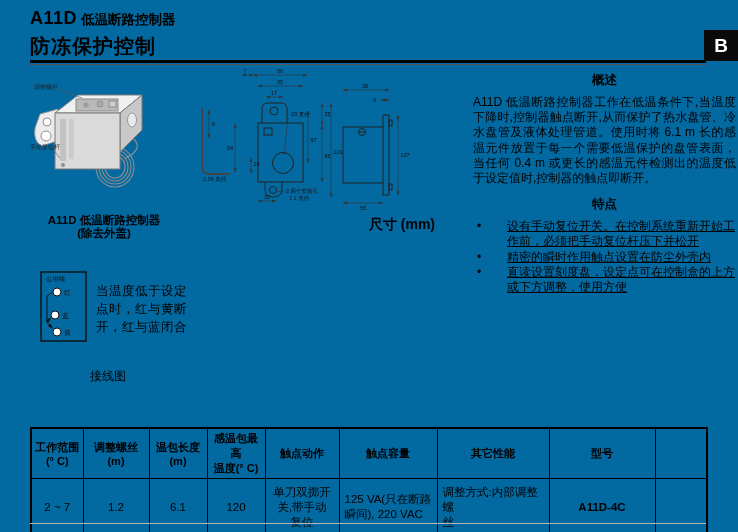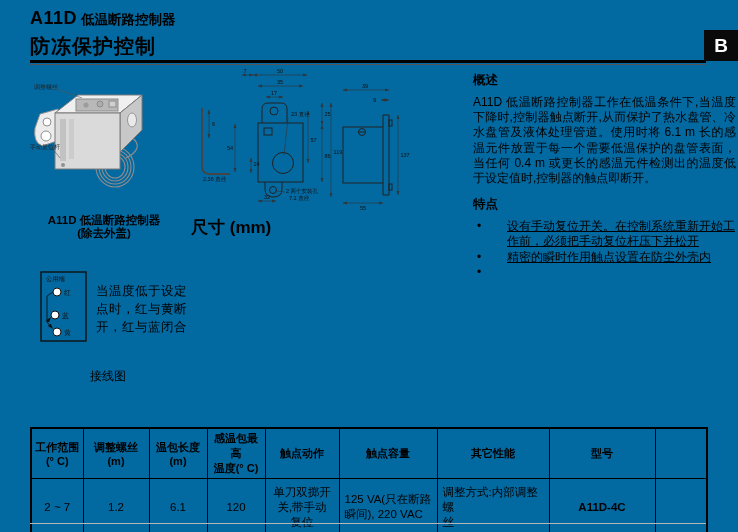--- a/index.html
+++ b/index.html
@@ -11,25 +11,25 @@
   .hdr1 .suffix{font-size:13.5px;margin-left:4px;}
   .hdr2{position:absolute;left:30px;top:33px;font-size:20px;font-weight:bold;letter-spacing:1px;}
   .rule{position:absolute;left:30px;top:60px;width:676px;height:1px;
         border-top:3px solid #000;border-bottom:1px solid #555;}
   .badge{position:absolute;left:704px;top:30px;width:34px;height:31px;background:#0a0a0a;color:#fff;
          font-size:19px;font-weight:bold;display:flex;align-items:center;justify-content:center;}
   
   .photo-caption{position:absolute;left:20px;top:214px;width:168px;text-align:center;
                  font-weight:bold;font-size:11.5px;line-height:13px;}
   
-  .dim-caption{position:absolute;left:191px;top:216px;width:250px;text-align:left;
-               font-weight:bold;font-size:17px;}
+  .dim-caption{position:absolute;left:185px;top:216px;width:250px;text-align:right;
+               font-weight:bold;font-size:14px;}
   
   .rightcol{position:absolute;left:473px;top:72px;width:263px;}
-  .rightcol h3{margin:0 0 6px 0;font-size:12.5px;font-weight:bold;}
+  .rightcol h3{margin:0 0 6px 0;font-size:12.5px;font-weight:bold;text-align:center;}
   .rightcol .body{font-size:12px;line-height:15.2px;text-align:justify;margin:0 0 10px 0;}
   .feat-item{display:flex;font-size:12px;line-height:15.2px;}
   .feat-item .bullet{flex:0 0 30px;padding-left:4px;}
   .feat-item .ftxt{flex:1;text-decoration:underline;}
   
   .wiring-note{position:absolute;left:96px;top:282px;width:130px;font-size:12.5px;
                line-height:18px;white-space:pre-line;letter-spacing:.5px;}
   .wiring-caption{position:absolute;left:48px;top:368px;width:120px;text-align:center;
                   font-weight:normal;font-size:12px;}
   
@@ -178,20 +178,21 @@
     <div class="feat-item">
       <span class="bullet">•</span>
       <span class="ftxt">设有手动复位开关。在控制系统重新开始工作前，必须把手动复位杆压下并松开</span>
     </div>
     <div class="feat-item">
       <span class="bullet">•</span>
       <span class="ftxt">精密的瞬时作用触点设置在防尘外壳内</span>
     </div>
     <div class="feat-item">
       <span class="bullet">•</span>
+      <span class="ftxt">直读设置刻度盘，设定点可在控制盒的上方或下方调整，使用方便</span>
     </div>
   </div>
 
   <svg viewBox="0 0 52 76" style="position:absolute;left:38px;top:270px;width:52px;height:76px;">
     <defs>
       <marker id="wa" markerWidth="6" markerHeight="6" refX="5.5" refY="3" orient="auto">
         <path d="M6,3 L0,0.8 L0,5.2 Z" fill="#111"></path>
       </marker>
     </defs>
     <rect x="3" y="2" width="45" height="69" fill="none" stroke="#111" stroke-width="1.4"></rect>

